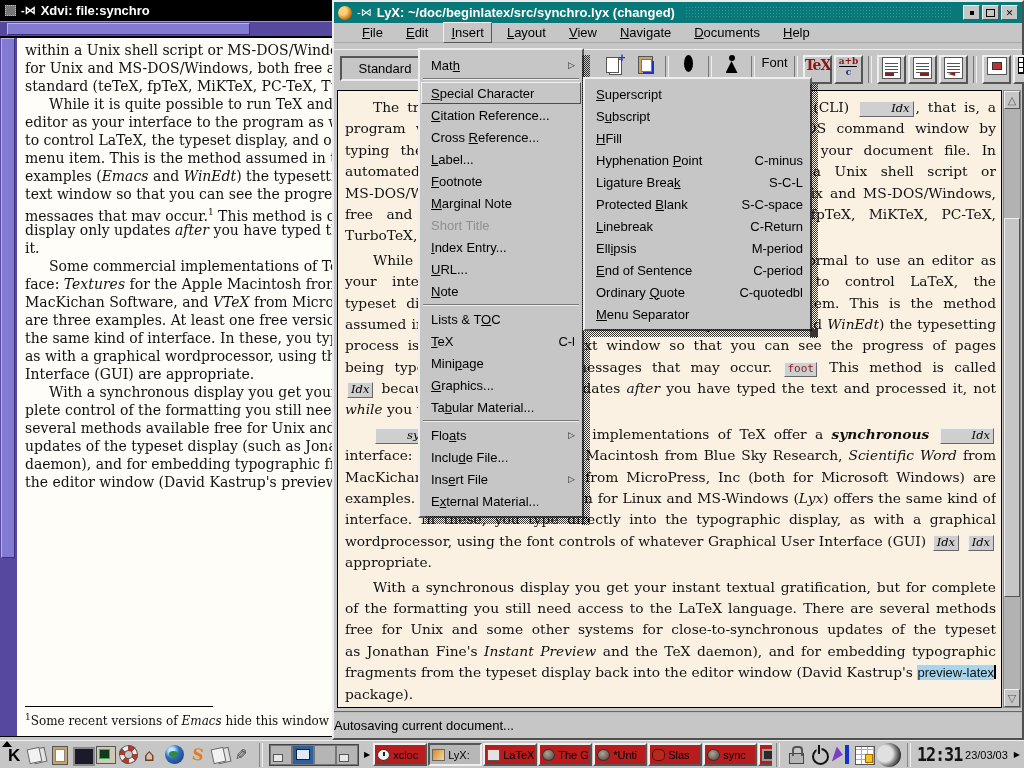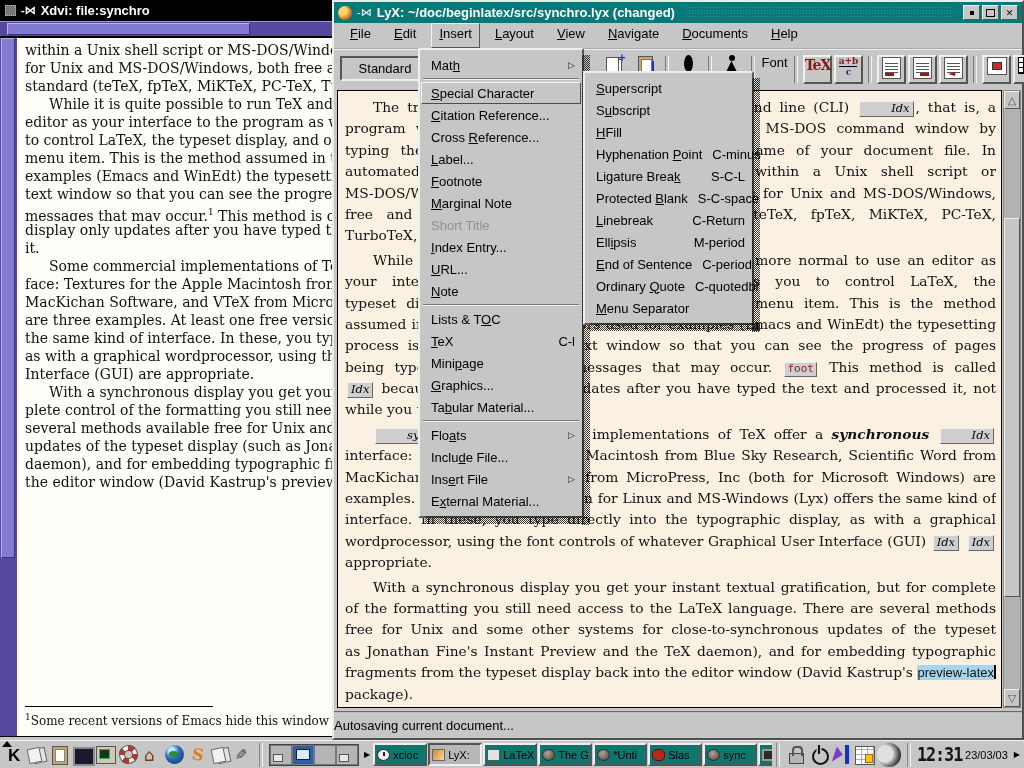--- a/index.html
+++ b/index.html
@@ -17,37 +17,37 @@
   .xvthumb{position:absolute;left:1px;top:0;width:14px;height:520px;background:#837ad2;border:1px solid;border-color:#b9b2ea #3a2f80 #3a2f80 #b9b2ea}
   .xpage{position:absolute;left:17px;top:0;right:0;bottom:0;background:#fffdf8;overflow:hidden;padding:3px 0 0 8px}
   .xline{font:14px "DejaVu Serif",serif;line-height:18px;height:18px;white-space:nowrap;overflow:hidden;color:#111}
   .xline.ind{text-indent:24px}
   .xfoot{position:absolute;left:8px;bottom:8px;right:0}
   .frule{width:188px;height:1px;background:#000;margin-bottom:5px}
   .xfootline{font:12px "DejaVu Serif",serif;white-space:nowrap;overflow:hidden;color:#111}
   .xbottom{position:absolute;left:0;bottom:0;right:0;height:4px;background:#c6c6c6;border-top:1px solid #000}
   
   .s-n{ }
-  .s-i{}
+  .s-i{font-style:italic}
   .s-bi{font-style:italic;font-weight:bold}
   .s-sup{font-size:9px;vertical-align:super}
   .s-idx,.s-syn{font:italic 11.5px "DejaVu Serif",serif;background:#cfcfcf;border:1px solid;border-color:#f0f0f0 #666 #666 #f0f0f0;padding:0 3px 1px;margin:0 2px;display:inline-block;line-height:13px;color:#000}
   .s-foot{font:11px "DejaVu Sans Mono",monospace;color:#8b1a1a;background:#cfcfcf;border:1px solid;border-color:#f0f0f0 #666 #666 #f0f0f0;padding:0 2px 1px;margin:0 2px;display:inline-block;line-height:12px}
   .s-hl{background:#a5d6ee;font:13px "Liberation Sans",sans-serif}
   .caret{display:inline-block;width:2px;height:14px;background:#000;vertical-align:-2px}
   
   #lyx{position:absolute;left:332px;top:0;width:692px;height:740px;background:#c6c6c6;border:2px solid;border-color:#ececec #4f4f4f #4f4f4f #ececec}
   .ltitle{height:21px;background:#087878;display:flex;align-items:center;gap:5px;padding:0 4px}
   .lyxicon{width:14px;height:14px;border-radius:50%;background:radial-gradient(circle at 35% 35%,#ffd27a 0 30%,#d8821e 60%,#6b3a08 100%);flex:none}
   .ltitle .t{color:#fff;font:bold 13px "Liberation Sans",sans-serif;white-space:nowrap}
   .stipple{flex:1;height:13px;margin:0 5px;background-image:radial-gradient(#2f9a9a 28%,transparent 30%);background-size:3px 3px}
   .wbtn{width:17px;height:15px;background:#c6c6c6;border:1px solid;border-color:#f0f0f0 #555 #555 #f0f0f0;display:flex;align-items:center;justify-content:center;flex:none;margin-left:2px;font:bold 9px "DejaVu Sans",sans-serif;color:#000}
   .g-min{width:4px;height:4px;background:#000}
   .g-max{width:9px;height:8px;border:1px solid #000}
-  .lmenubar{position:absolute;left:0;right:0;top:21px;height:26px;display:flex;padding-left:8px;font:13px "Liberation Sans",sans-serif;border-bottom:1px solid #aaa}
+  .lmenubar{position:absolute;left:0;right:0;top:21px;height:20px;display:flex;align-items:center;padding-left:20px;font:13px "Liberation Sans",sans-serif;border-bottom:1px solid #aaa}
   .mb-item{padding:3px 8px;margin-right:7px;white-space:nowrap}
   .mb-item.active{border:1px solid;border-color:#f2f2f2 #555 #555 #f2f2f2;padding:2px 7px}
   .ltoolbar{position:absolute;left:0;right:0;top:47px;height:39px;border-top:1px solid #efefef}
   .combo{position:absolute;left:6px;top:6px;width:90px;height:25px;border:2px solid;border-color:#555 #efefef #efefef #555;background:#c6c6c6;font:13px "Liberation Sans",sans-serif;display:flex;align-items:center;justify-content:center}
   #lyx-toolbar-icons{position:absolute;left:266px;top:3px;height:33px;display:flex;align-items:center;gap:2px}
   .tbtn{width:29px;height:29px;display:flex;align-items:flex-start;justify-content:center;position:relative;flex:none}
   .tbtn.raised{border:2px solid;border-color:#efefef #555 #555 #efefef;background:#c6c6c6}
   .tsep{width:4px;height:27px;border-left:1px solid #777;border-right:1px solid #efefef;margin:0 3px;flex:none}
   .tb-oval{width:9px;height:17px;background:#000;border-radius:50%}
   .tb-person{position:relative;width:12px;height:18px}
@@ -82,21 +82,21 @@
   .dline.pstart{margin-top:3px}
   .lscroll{position:absolute;right:1px;top:2px;width:18px;bottom:1px;background:#b2b2b2;border:1px solid #888}
   .sarrow{position:absolute;left:0;width:16px;height:18px;background:#c6c6c6;border:1px solid;border-color:#efefef #555 #555 #efefef;text-align:center;font-size:11px;color:#555;line-height:17px}
   .sthumb{position:absolute;left:0;width:16px;background:#c6c6c6;border:1px solid;border-color:#efefef #555 #555 #efefef}
   .lstatus{position:absolute;left:0;right:0;bottom:0;height:27px;border-top:2px groove #bbb;font:13px "Liberation Sans",sans-serif;line-height:25px;color:#000}
   
   .menu{position:absolute;background:#c6c6c6;border:2px solid;border-color:#efefef #5a5a5a #5a5a5a #efefef;padding:4px 1px;z-index:50}
   .menu::after{content:"";position:absolute;top:5px;right:-8px;width:8px;height:calc(100% + 4px);background:repeating-conic-gradient(rgba(0,0,0,.78) 0% 25%,transparent 0% 50%) 0 0/2px 2px}
   .menu::before{content:"";position:absolute;left:5px;bottom:-8px;width:calc(100% + 3px);height:8px;background:repeating-conic-gradient(rgba(0,0,0,.78) 0% 25%,transparent 0% 50%) 0 0/2px 2px}
   #insert-menu{left:418px;top:48px;width:166px}
-  #spchar-menu{left:583px;top:71px;width:171px;z-index:60}
+  #spchar-menu{left:583px;top:77px;width:229px;z-index:60}
   .mi{height:22px;display:flex;align-items:center;padding:0 6px 0 10px;font:13px "Liberation Sans",sans-serif;color:#000}
   .mi.hi{border:1px solid;border-color:#f4f4f4 #4d4d4d #4d4d4d #f4f4f4;height:22px;padding:0 5px 0 9px}
   .mi.dis{color:#8f8f8f}
   .mlab{white-space:nowrap}
   .mfill{flex:1}
   .msc{margin-left:10px;white-space:nowrap}
   .marr{font-size:9px;color:#222;margin-left:6px}
   .msep{height:2px;border-top:1px solid #777;border-bottom:1px solid #efefef;margin:2px 2px}
   
   #taskbar{position:absolute;left:0;right:0;bottom:0;height:28px;background:#c6c6c6;border-top:1px solid #efefef;display:flex;align-items:center;padding:0 2px;gap:1px;z-index:80}
@@ -125,21 +125,21 @@
   .ic-brush::after{content:"";position:absolute;right:4px;top:2px;width:4px;height:19px;background:#1133cc}
   .ic-calendar::before{content:"";position:absolute;left:2px;top:3px;width:18px;height:17px;background:#fff;border:1px solid #555;background-image:repeating-linear-gradient(0deg,transparent 0 4px,#aac 4px 5px),repeating-linear-gradient(90deg,transparent 0 5px,#aac 5px 6px)}
   .ic-calendar::after{content:"";position:absolute;left:12px;top:11px;width:6px;height:7px;background:#f5c518;border:1px solid #a60}
   .ic-moon{width:27px}
   .ic-moon::before{content:"";position:absolute;left:1px;top:0;width:24px;height:24px;border-radius:50%;background:radial-gradient(circle at 32% 45%,#e0e0e0 0 38%,#8a8a8a 55%,#262626 78%)}
   .pager{display:flex;margin:0 2px;border:1px solid #444;flex:none}
   .pcell{width:22px;height:20px;background:#b5b5b5;border:1px solid #777;position:relative}
   .pcell.active{background:#2e5f9e}
   .pcell:nth-child(1)::after,.pcell:nth-child(4)::after{content:"";position:absolute;left:2px;bottom:2px;width:8px;height:6px;background:#e9e9e9;border:1px solid #555}
   .pcell.active::after{content:"";position:absolute;left:3px;top:3px;width:12px;height:9px;background:#dfe8f5;border:1px solid #123}
-  .tbtn-task{flex:none;width:54px;height:23px;background:#0f766e;border:2px solid;border-color:#efefef #555 #555 #efefef;display:flex;align-items:center;gap:3px;padding:0 2px;font:11px "Liberation Sans",sans-serif;overflow:hidden;white-space:nowrap;color:#000}
+  .tbtn-task{flex:none;width:54px;height:23px;background:#b91c1c;border:2px solid;border-color:#efefef #555 #555 #efefef;display:flex;align-items:center;gap:3px;padding:0 2px;font:11px "Liberation Sans",sans-serif;overflow:hidden;white-space:nowrap;color:#000}
   .tbtn-task.active{border-color:#555 #efefef #efefef #555;background:#b7b7b7}
   .tico{width:13px;height:12px;flex:none}
   .tico-clock{border-radius:50%;background:#f2f2f2;border:1px solid #333;position:relative}
   .tico-clock::after{content:"";position:absolute;left:5px;top:2px;width:1.5px;height:4px;background:#222}
   .tico-lyx{background:linear-gradient(120deg,#d8882a,#f6d9a2);border:1px solid #666}
   .tico-xdvi{background:#e2e2e2;border:1px solid #555}
   .tico-gnu{border-radius:50%;background:radial-gradient(circle at 40% 35%,#b0a494,#4a4036);border:1px solid #333}
   .tico-dog{border-radius:40%;background:#b52a1d;border:1px solid #5a0e08}
   .tico-monitor{background:#2a2a2a;border:2px solid #999}
   .arr{font-size:8px;color:#000;flex:none;margin:0 2px}

